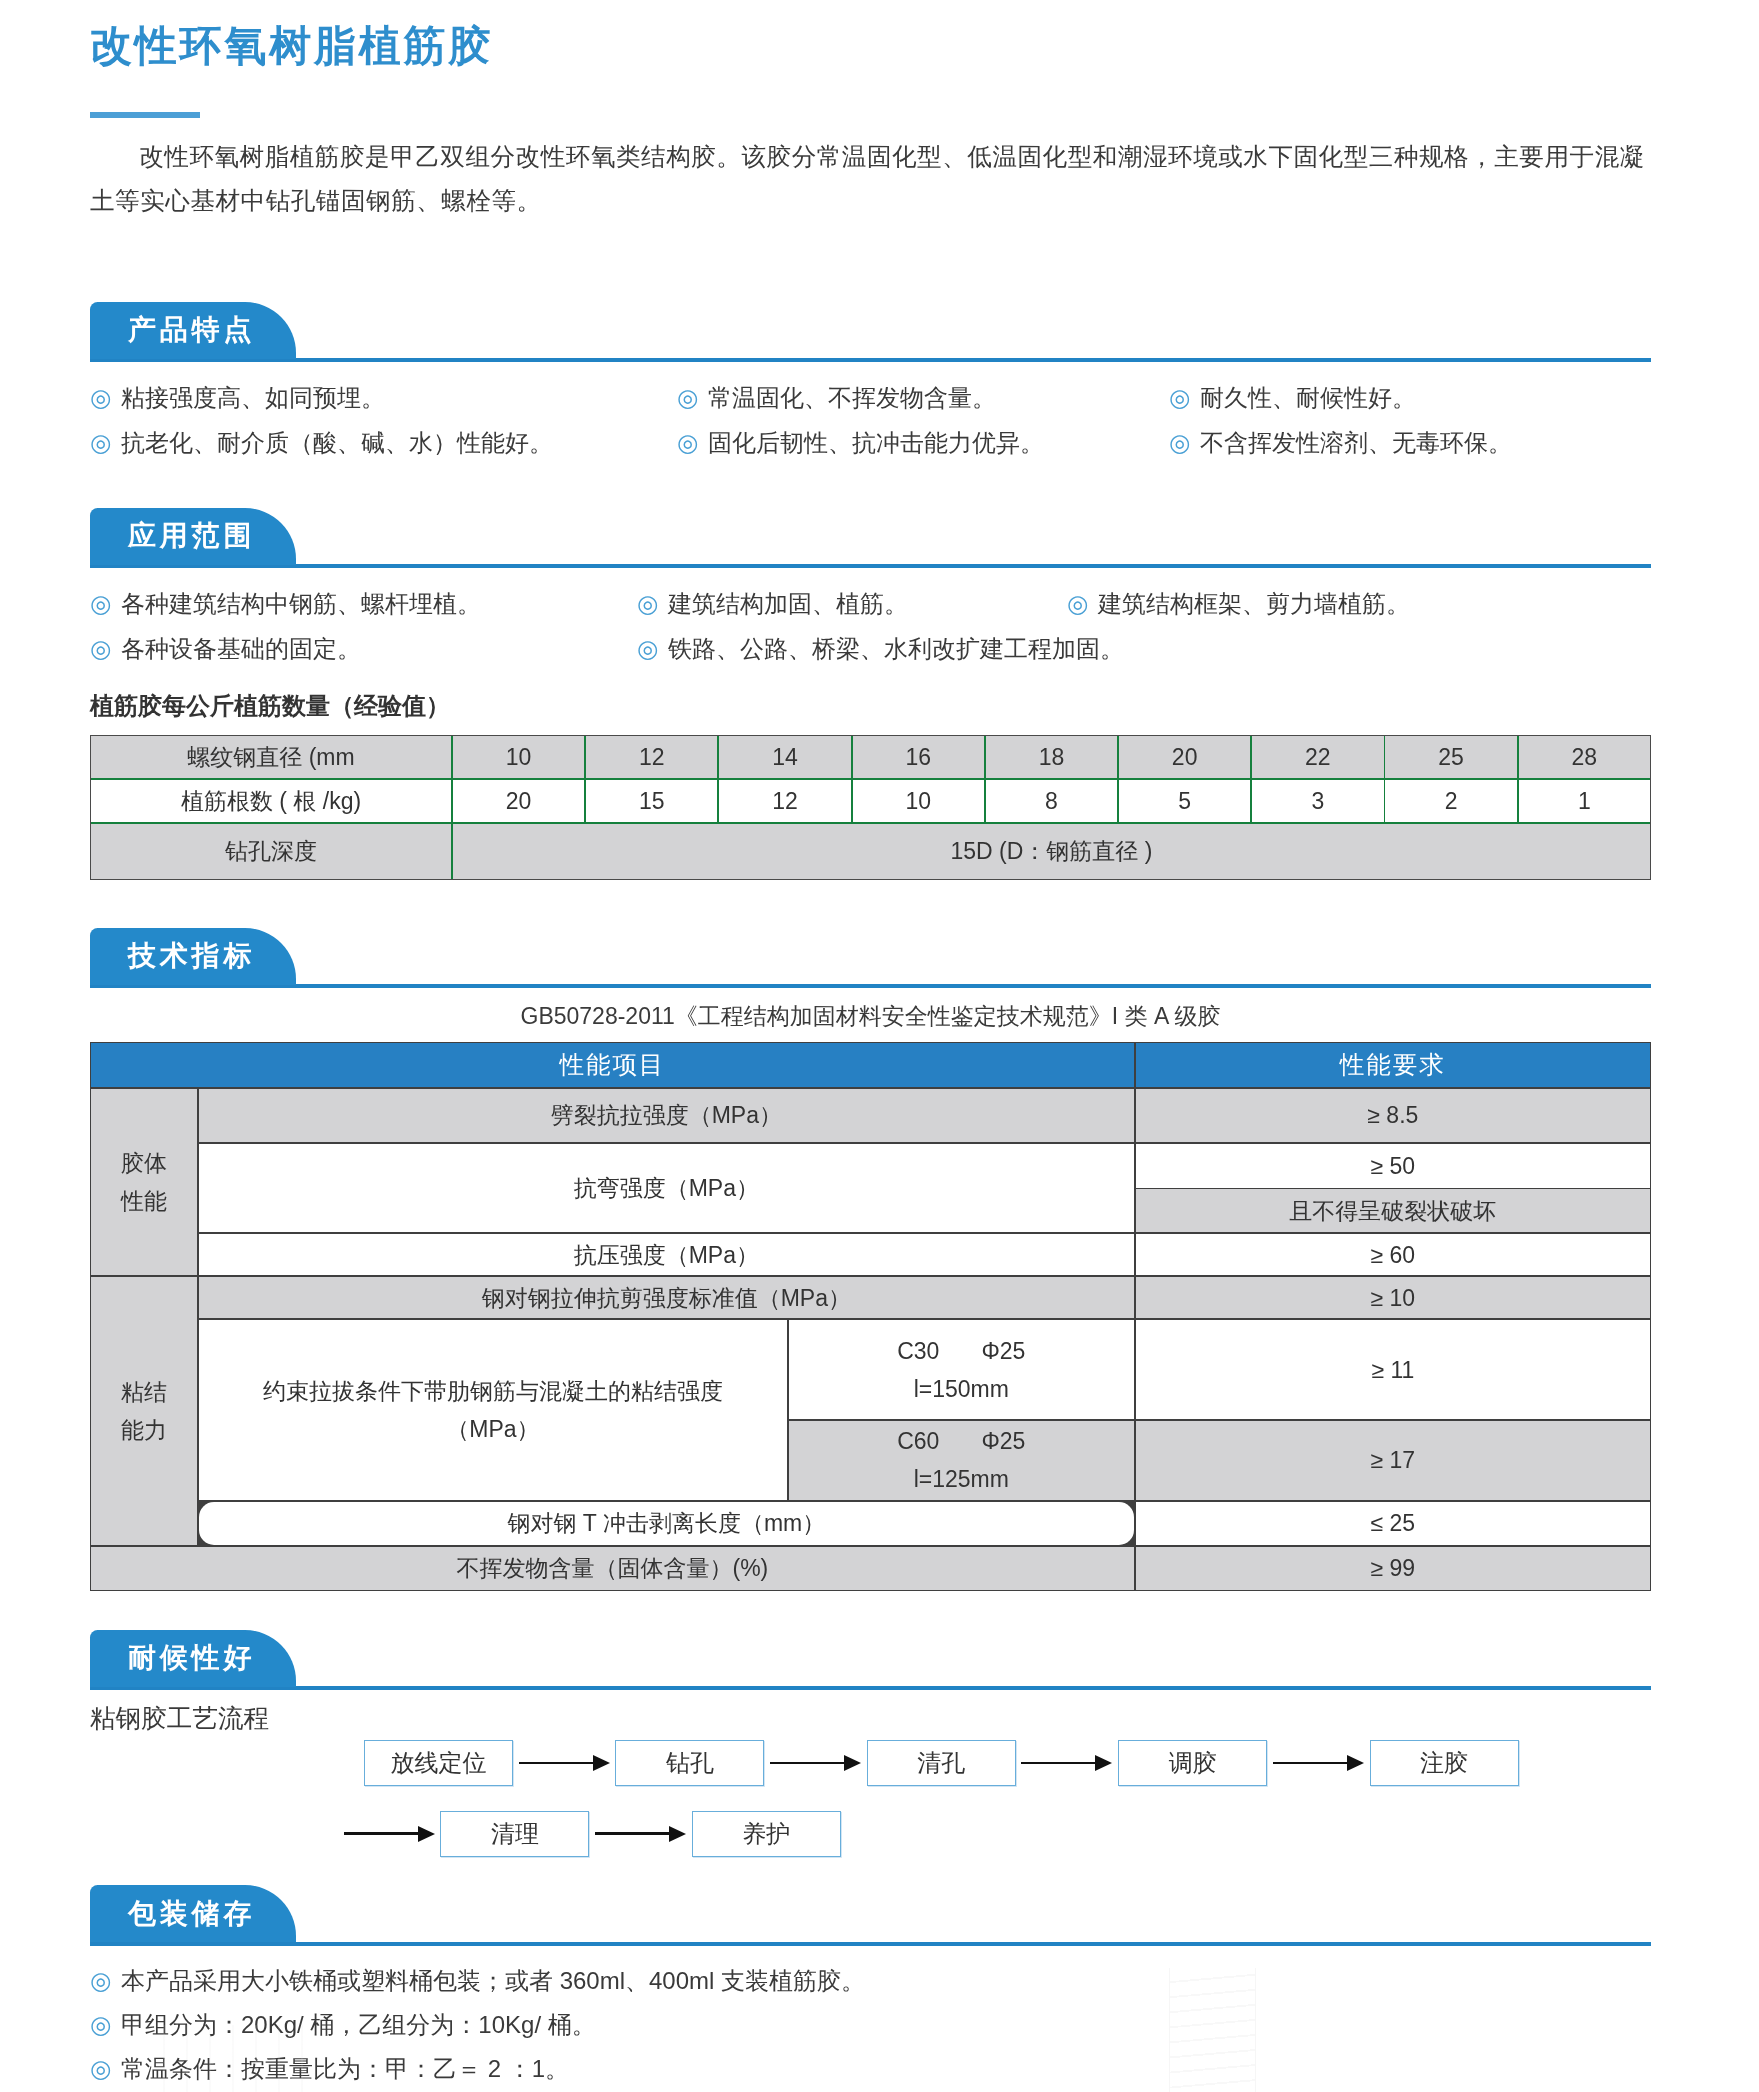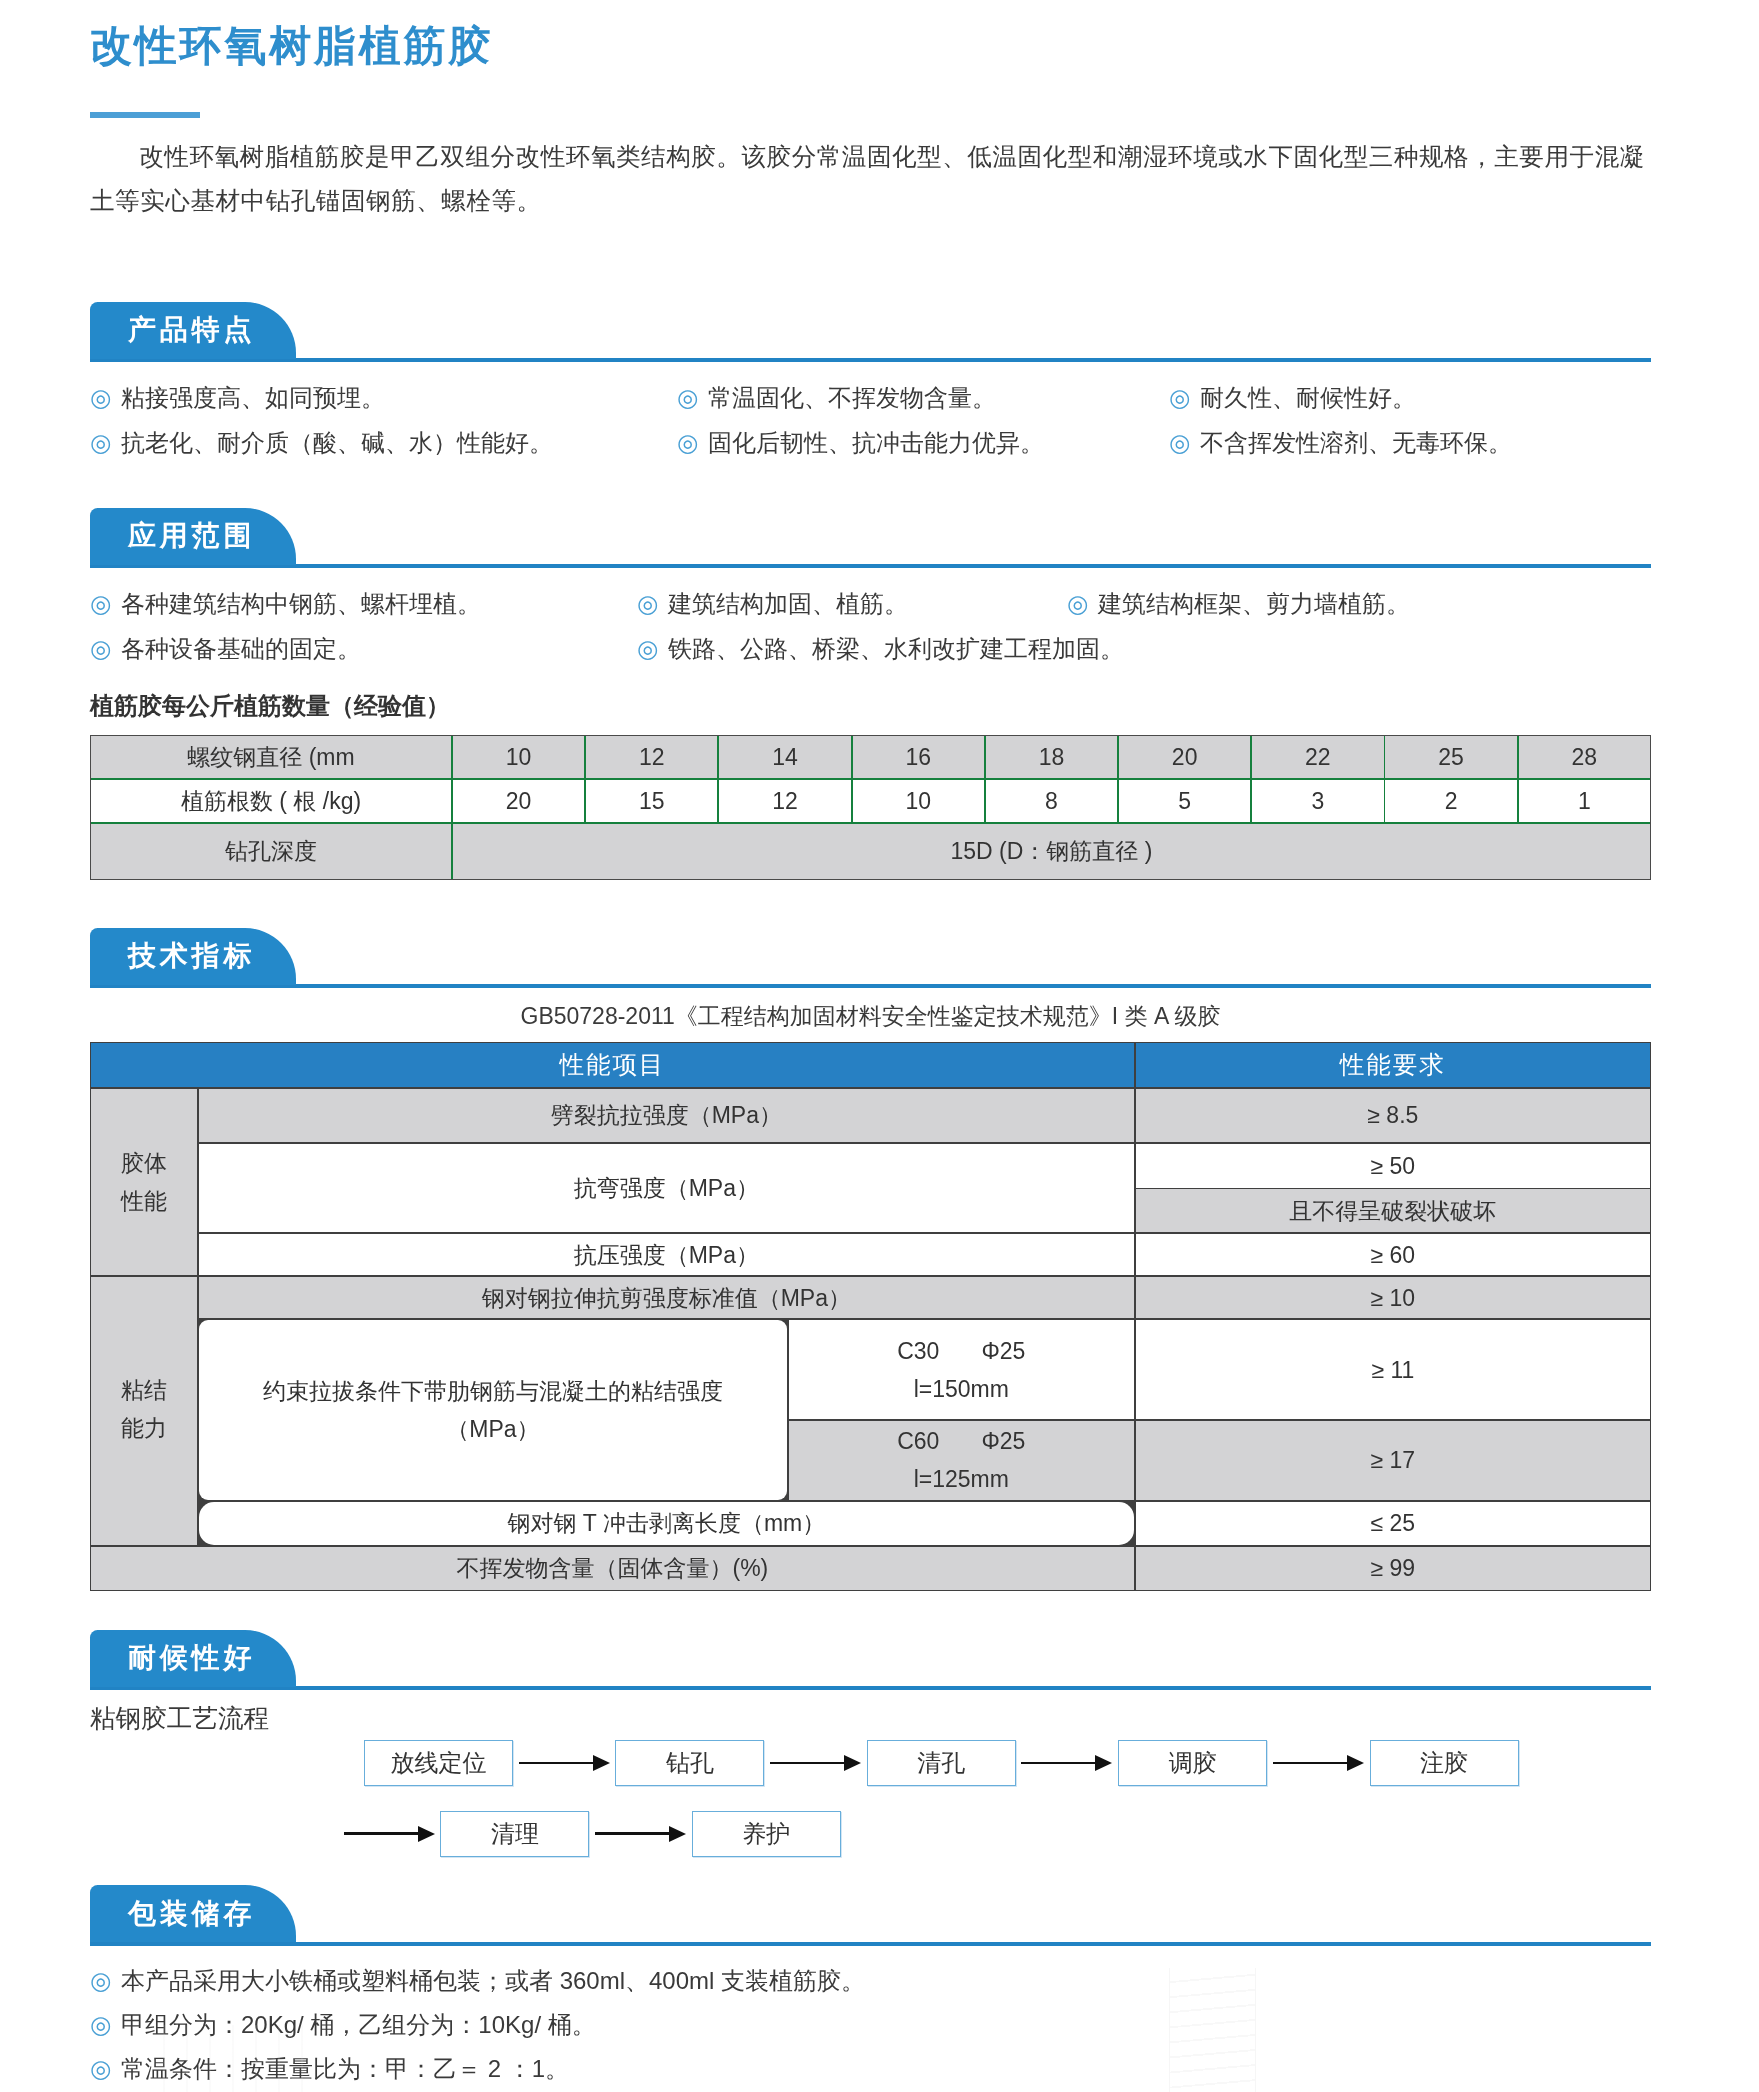--- a/index.html
+++ b/index.html
@@ -70,31 +70,31 @@
   }
   .tech-table .cell{
     background:#fff;display:flex;align-items:center;justify-content:center;
     font-size:23px;text-align:center;line-height:38px;flex-direction:column;
   }
   .tech-table .gray{background:#D3D3D5;}
   .tech-table .blue{background:#2780C3;color:#fff;font-size:24.6px;letter-spacing:1.9px;}
   .th-item{grid-column:1/4;grid-row:1;}
   .th-req{grid-column:4;grid-row:1;}
   .g1{grid-column:1;grid-row:2/6;padding:0 23px;line-height:40px;}
-  .g2{grid-column:1;grid-row:6/10;padding:4px 23px;line-height:40px;font-family:Liberation Mono, monospace;}
+  .g2{grid-column:1;grid-row:6/10;padding:4px 23px;line-height:40px;}
   .r-split-item{grid-column:2/4;grid-row:2;}
   .r-split-req{grid-column:4;grid-row:2;}
   .r-flex-item{grid-column:2/4;grid-row:3/5;}
   .r-flex-req-a{grid-column:4;grid-row:3;}
   .r-flex-req-b{grid-column:4;grid-row:4;}
   .r-comp-item{grid-column:2/4;grid-row:5;}
   .r-comp-req{grid-column:4;grid-row:5;}
   .r-shear-item{grid-column:2/4;grid-row:6;}
   .r-shear-req{grid-column:4;grid-row:6;}
-  .r-bond-item{grid-column:2;grid-row:7/9;border-radius:9px;}
+  .r-bond-item{grid-column:2;grid-row:7/9;}
   .r-bond-a-sub{grid-column:3;grid-row:7;}
   .r-bond-a-req{grid-column:4;grid-row:7;}
   .r-bond-b-sub{grid-column:3;grid-row:8;}
   .r-bond-b-req{grid-column:4;grid-row:8;}
   .r-peel-item{grid-column:2/4;grid-row:9;border-radius:15px;}
   .r-peel-req{grid-column:4;grid-row:9;}
   .r-solid-item{grid-column:1/4;grid-row:10;}
   .r-solid-req{grid-column:4;grid-row:10;}
   .sub-line{display:flex;gap:42px;}
 

